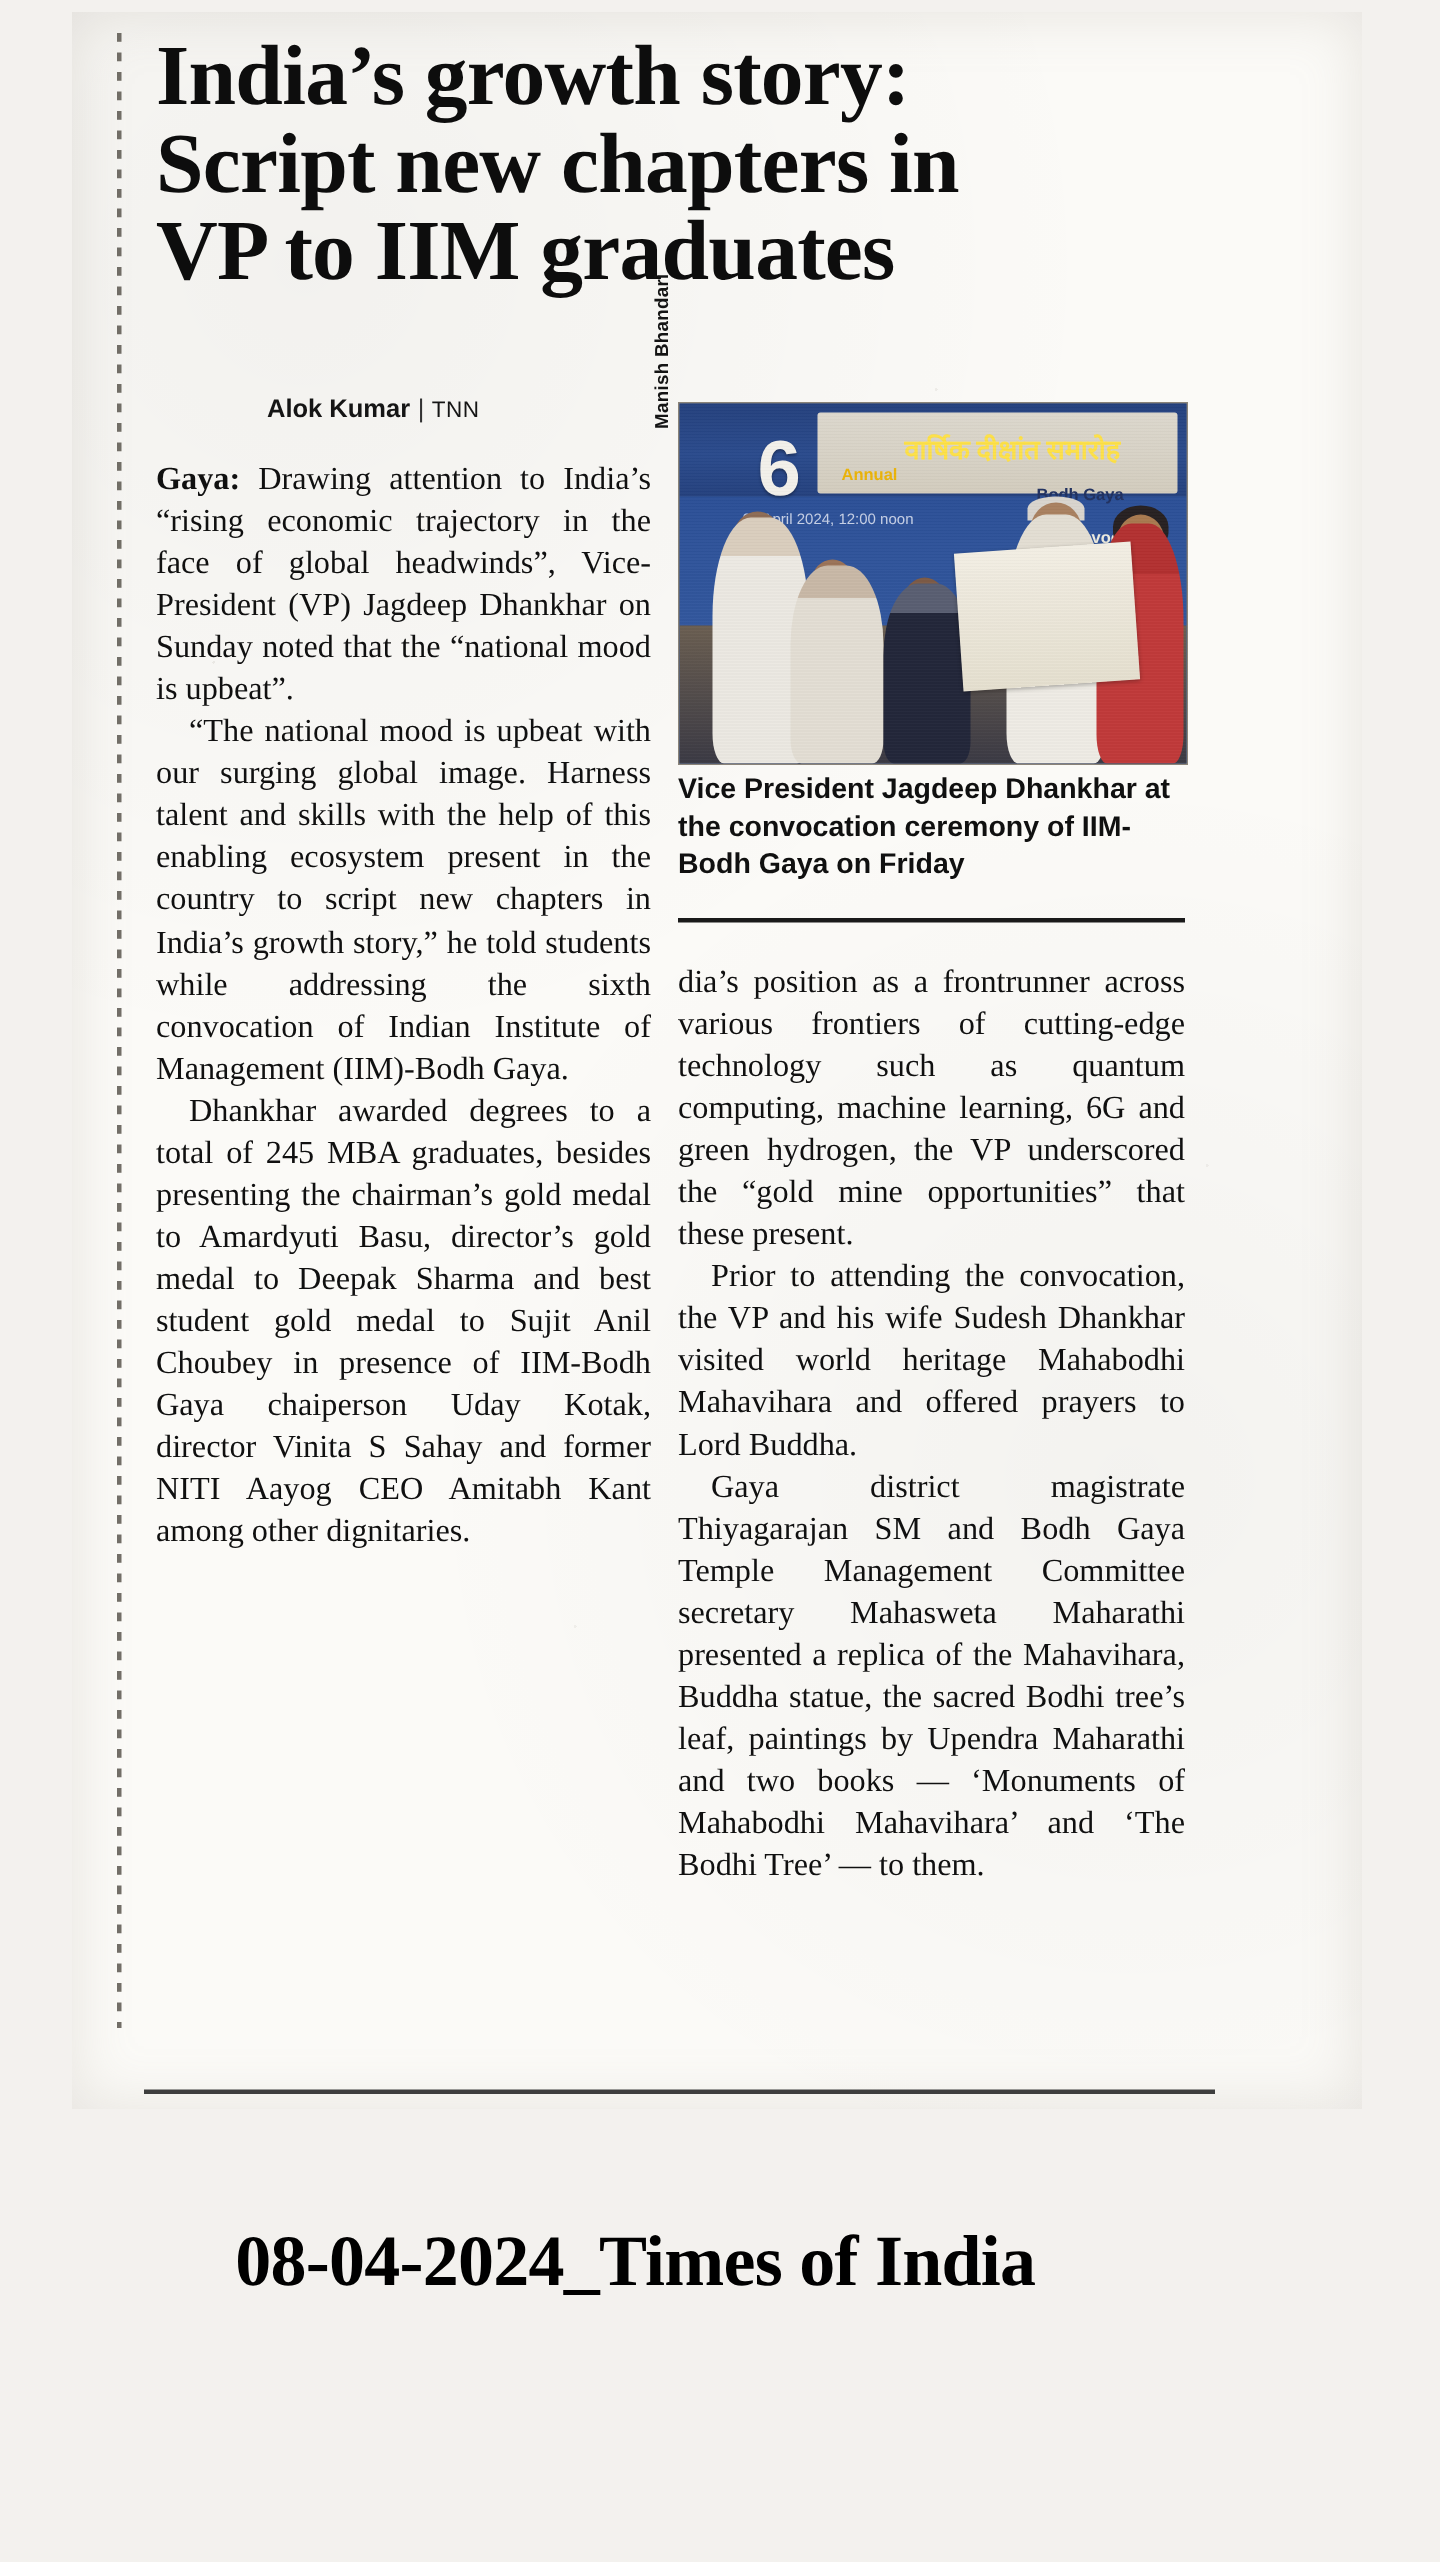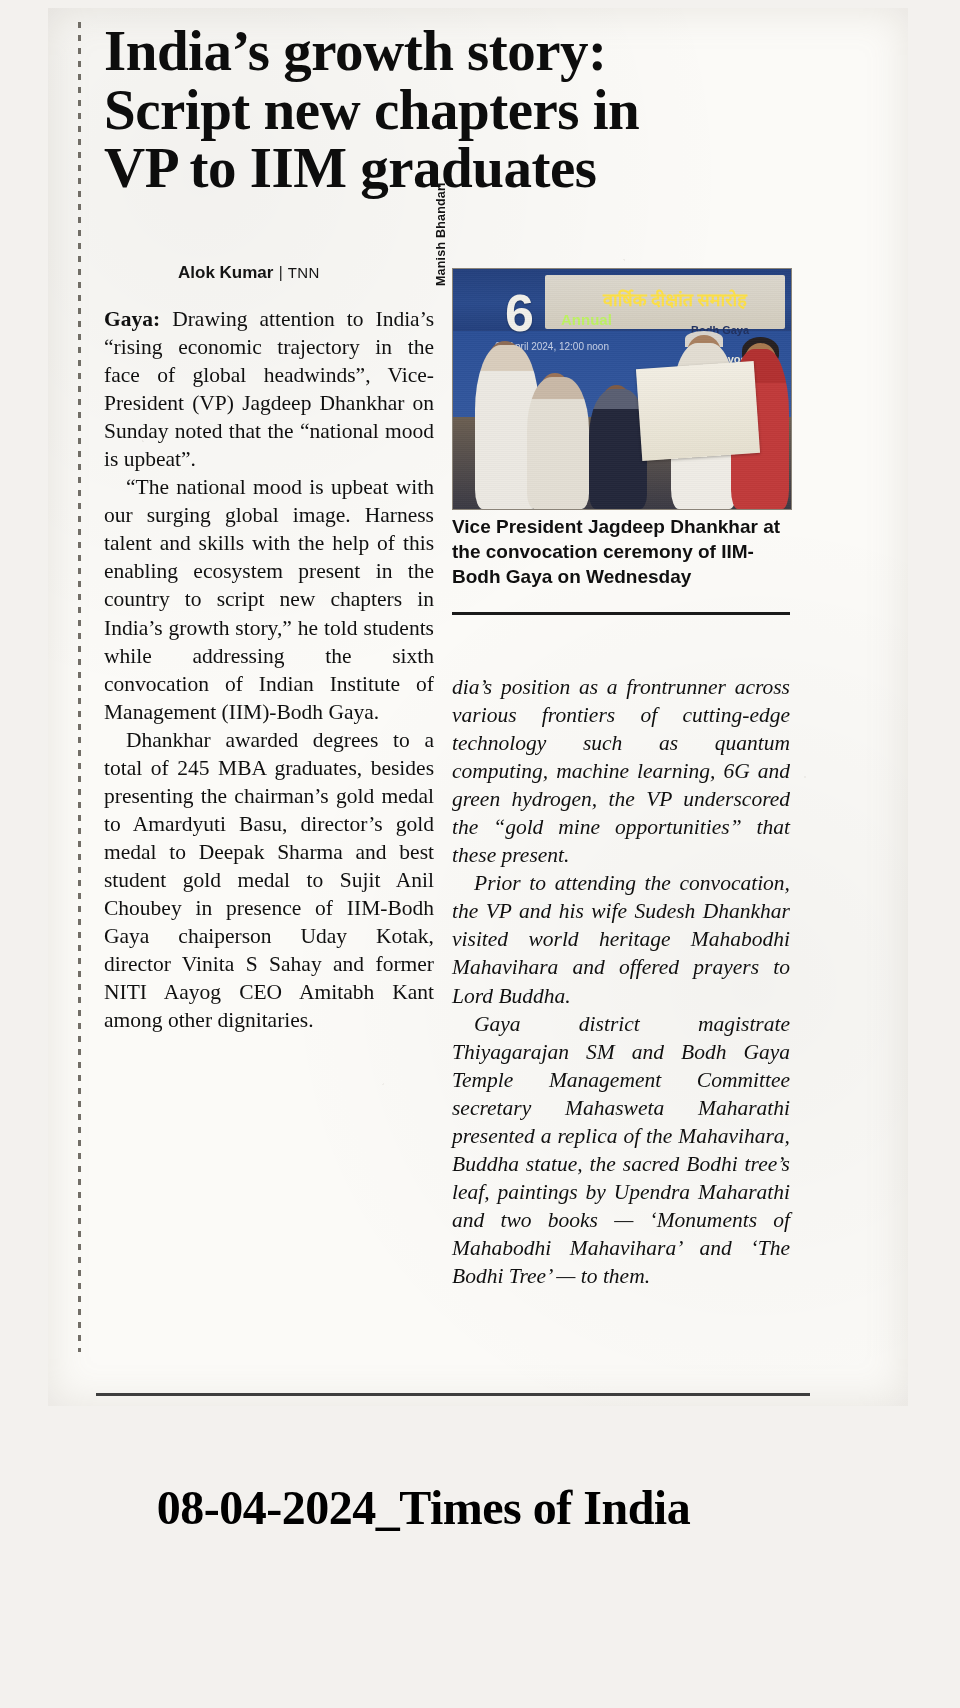--- a/index.html
+++ b/index.html
@@ -92,21 +92,21 @@
     text-justify: inter-word;
     color: #101010;
     -webkit-hyphens: none;
     hyphens: none;
   }
   .col p { margin: 0; text-indent: 22px; }
   .col p.first { text-indent: 0; }
   .col b.dateline { font-weight: 700; }
 
   #col-left  { left: 104px; top: 305px; width: 330px; }
-  #col-right { left: 452px; top: 673px; width: 338px; font-style: italic; }
+  #col-right { left: 452px; top: 640px; width: 338px; }
 
   
   .photo-wrap {
     position: absolute;
     left: 452px;
     top: 268px;
     width: 338px;
     height: 240px;
   }
   .photo {
@@ -142,21 +142,21 @@
   }
   .ph-six {
     position:absolute; left:52px; top:18px;
     font-family:"Liberation Sans", sans-serif; font-weight:700;
     font-size:52px; color:#f2f0ea; line-height:1;
     text-shadow: 0 1px 2px rgba(0,0,0,.35);
   }
   .ph-annual {
     position:absolute; left:108px; top:42px;
     font-family:"Liberation Sans", sans-serif; font-weight:700;
-    font-size:15px; color:#bef264;
+    font-size:11px; color:#eab308;
   }
   .ph-hindi {
     position:absolute; left:150px; top:18px;
     font-family:Liberation Serif, serif; font-weight:700;
     font-size:18px; color:#fde047; white-space:nowrap;
   }
   .ph-sub {
     position:absolute; left:42px; top:72px;
     font-family:"Liberation Sans", sans-serif;
     font-size:10px; color:#dfe4f2; white-space:nowrap; opacity:.85;
@@ -304,21 +304,21 @@
       <div class="p5head"></div>
       <div class="figure-person p5"></div>
 
       <div class="ph-scroll"></div>
       <div class="ph-grain"></div>
     </div>
 
     <div class="photo-credit">Manish Bhandari</div>
   </div>
 
-  <div class="caption">Vice President Jagdeep Dhankhar at the convocation ceremony of IIM-Bodh Gaya on Wednesday</div>
+  <div class="caption">Vice President Jagdeep Dhankhar at the convocation ceremony of IIM-Bodh Gaya on Friday</div>
   <div class="cap-rule"></div>
 
   <div class="col" id="col-left">
     <p class="first"><b class="dateline">Gaya:</b> <span>Drawing attention to India’s “rising economic trajectory in the face of global headwinds”, Vice-President (VP) Jagdeep Dhankhar on Sunday noted that the “national mood is upbeat”.</span></p>
     <p><span>“The national mood is upbeat with our surging global image. Harness talent and skills with the help of this enabling ecosystem present in the country to script new chapters in India’s growth story,” he told students while addressing the sixth convocation of Indian Institute of Management (IIM)-Bodh Gaya.</span></p>
     <p><span>Dhankhar awarded degrees to a total of 245 MBA graduates, besides presenting the chairman’s gold medal to Amardyuti Basu, director’s gold medal to Deepak Sharma and best student gold medal to Sujit Anil Choubey in presence of IIM-Bodh Gaya chaiperson Uday Kotak, director Vinita S Sahay and former NITI Aayog CEO Amitabh Kant among other dignitaries.</span></p>
   </div>
 
   <div class="col" id="col-right">
     <p class="first"><span>dia’s position as a frontrunner across various frontiers of cutting-edge technology such as quantum computing, machine learning, 6G and green hydrogen, the VP underscored the “gold mine opportunities” that these present.</span></p>

